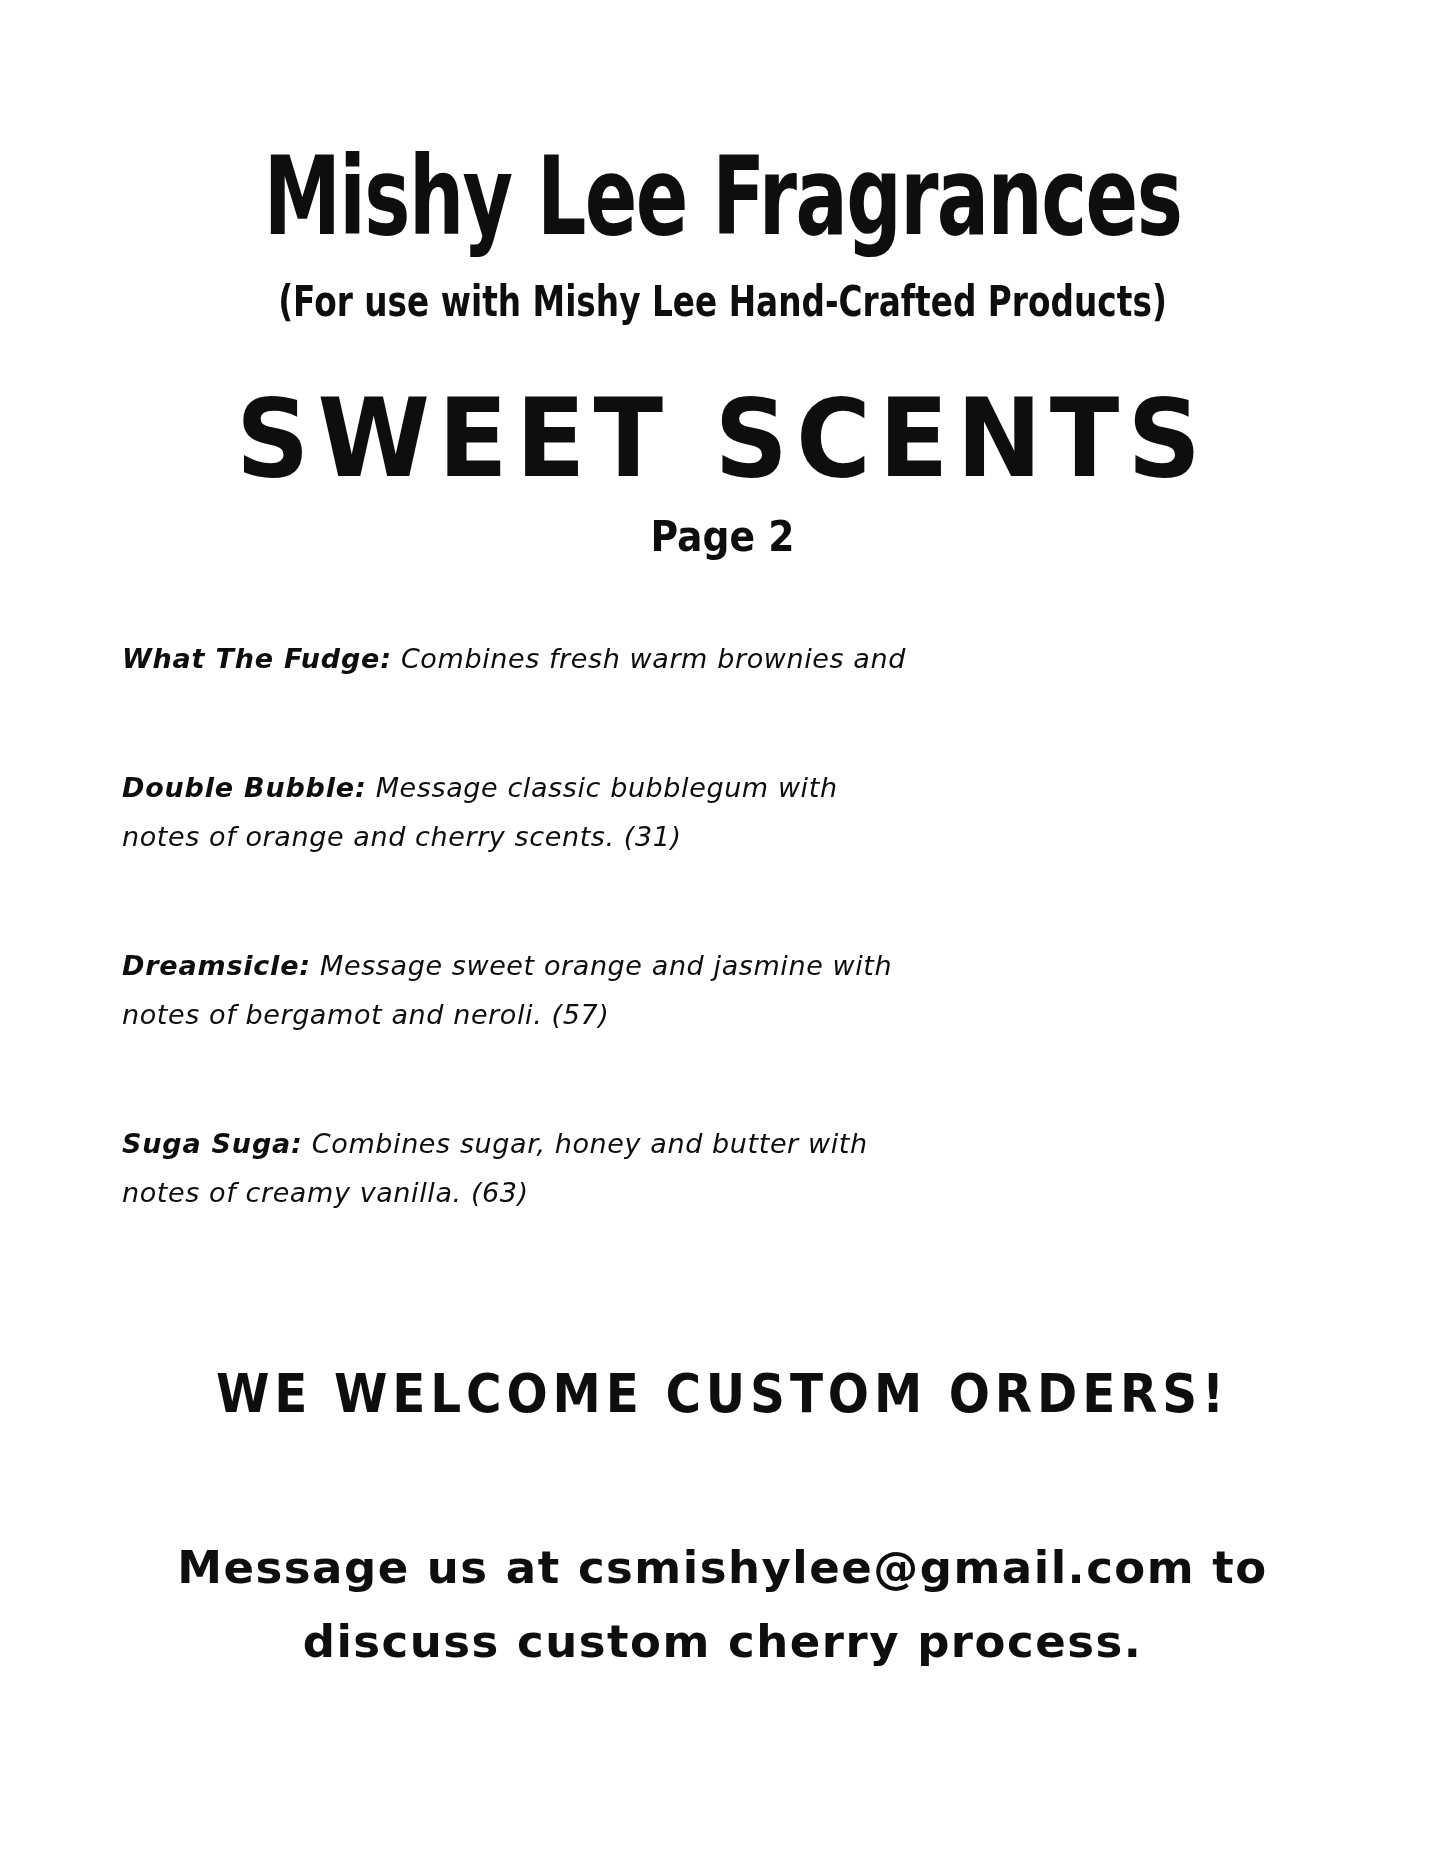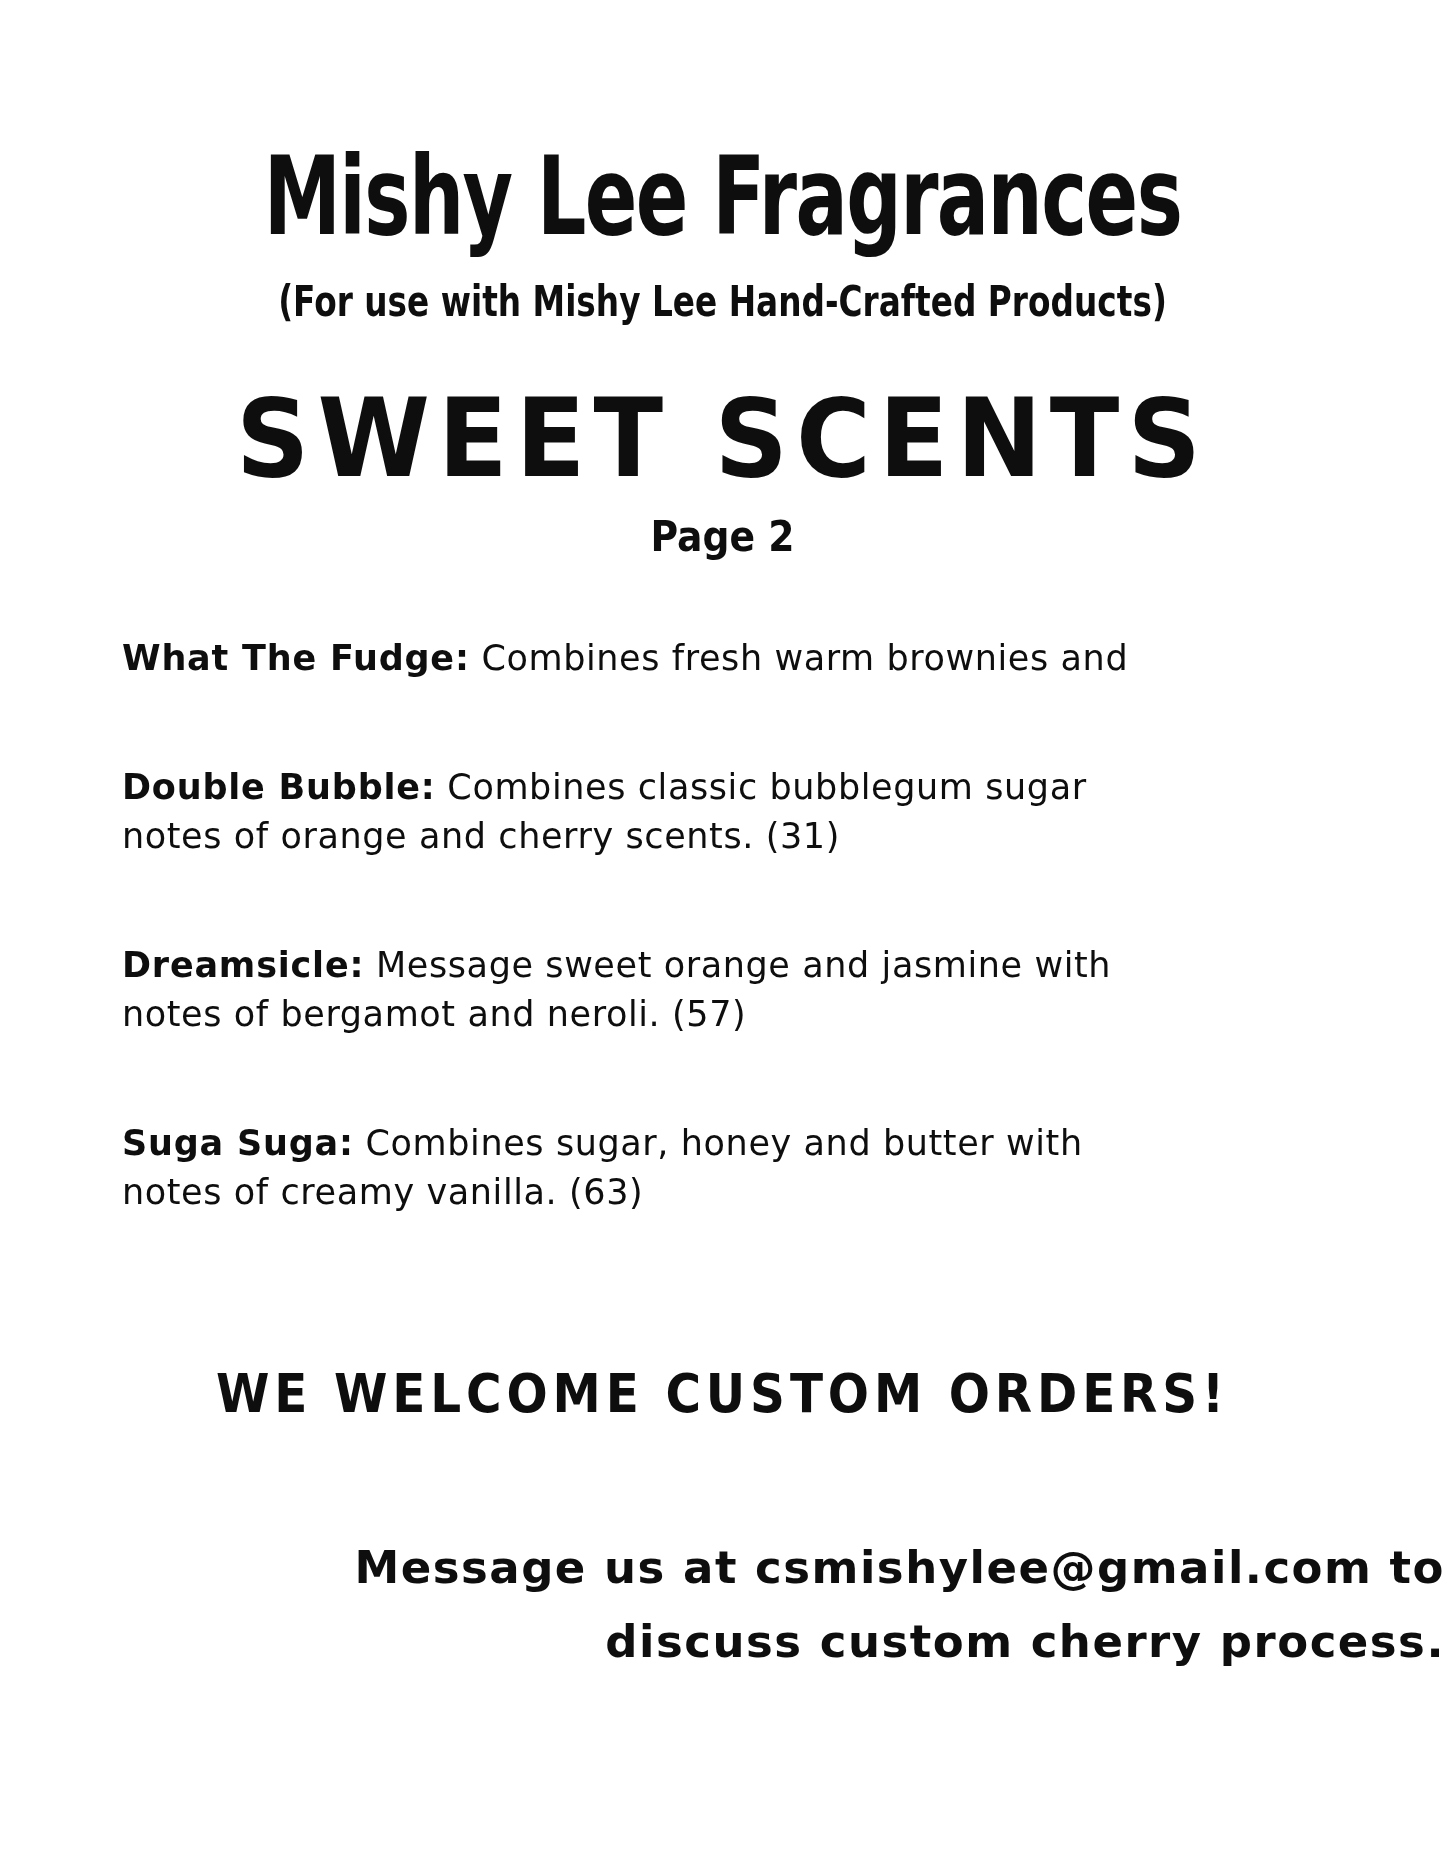--- a/index.html
+++ b/index.html
@@ -57,43 +57,44 @@
     transform-origin: 50% 50%;
   }
 
   
   .fragrance-list {
     margin-top: 74px;
     padding-left: 122px;
     padding-right: 100px;
   }
   .entry {
-    font-size: 35px;
+    font-size: 27px;
     line-height: 49px;
     letter-spacing: 0.6px;
     margin-bottom: 80px;
+    font-style: italic;
   }
   .entry b { letter-spacing: 0.8px; }
 
   
   .custom-orders {
     margin-top: 148px;
     font-size: 50px;
     font-weight: bold;
     text-align: center;
     letter-spacing: 5px;
     white-space: nowrap;
     transform: scale(0.97, 1.05);
     transform-origin: 50% 50%;
   }
   .contact {
     margin-top: 108px;
     font-size: 45px;
     font-weight: bold;
-    text-align: right;
+    text-align: center;
     line-height: 74px;
     letter-spacing: 1.5px;
   }
 </style>
 </head>
 <body style="background: rgb(255, 255, 255); color: rgb(14, 14, 14);">
 
 <div class="page">
 
   <div class="brand-title">Mishy Lee Fragrances</div>
@@ -106,21 +107,21 @@
 
   <div class="fragrance-list">
 
     <p class="entry">
       <b>What The Fudge:</b>
       <span>Combines fresh warm brownies and</span><br>
     </p>
 
     <p class="entry">
       <b>Double Bubble:</b>
-      <span>Combines classic bubblegum sugar</span><br>
+      <span>Message classic bubblegum with</span><br>
       <span>notes of orange and cherry scents. (31)</span>
     </p>
 
     <p class="entry">
       <b>Dreamsicle:</b>
       <span>Message sweet orange and jasmine with</span><br>
       <span>notes of bergamot and neroli. (57)</span>
     </p>
 
     <p class="entry">

